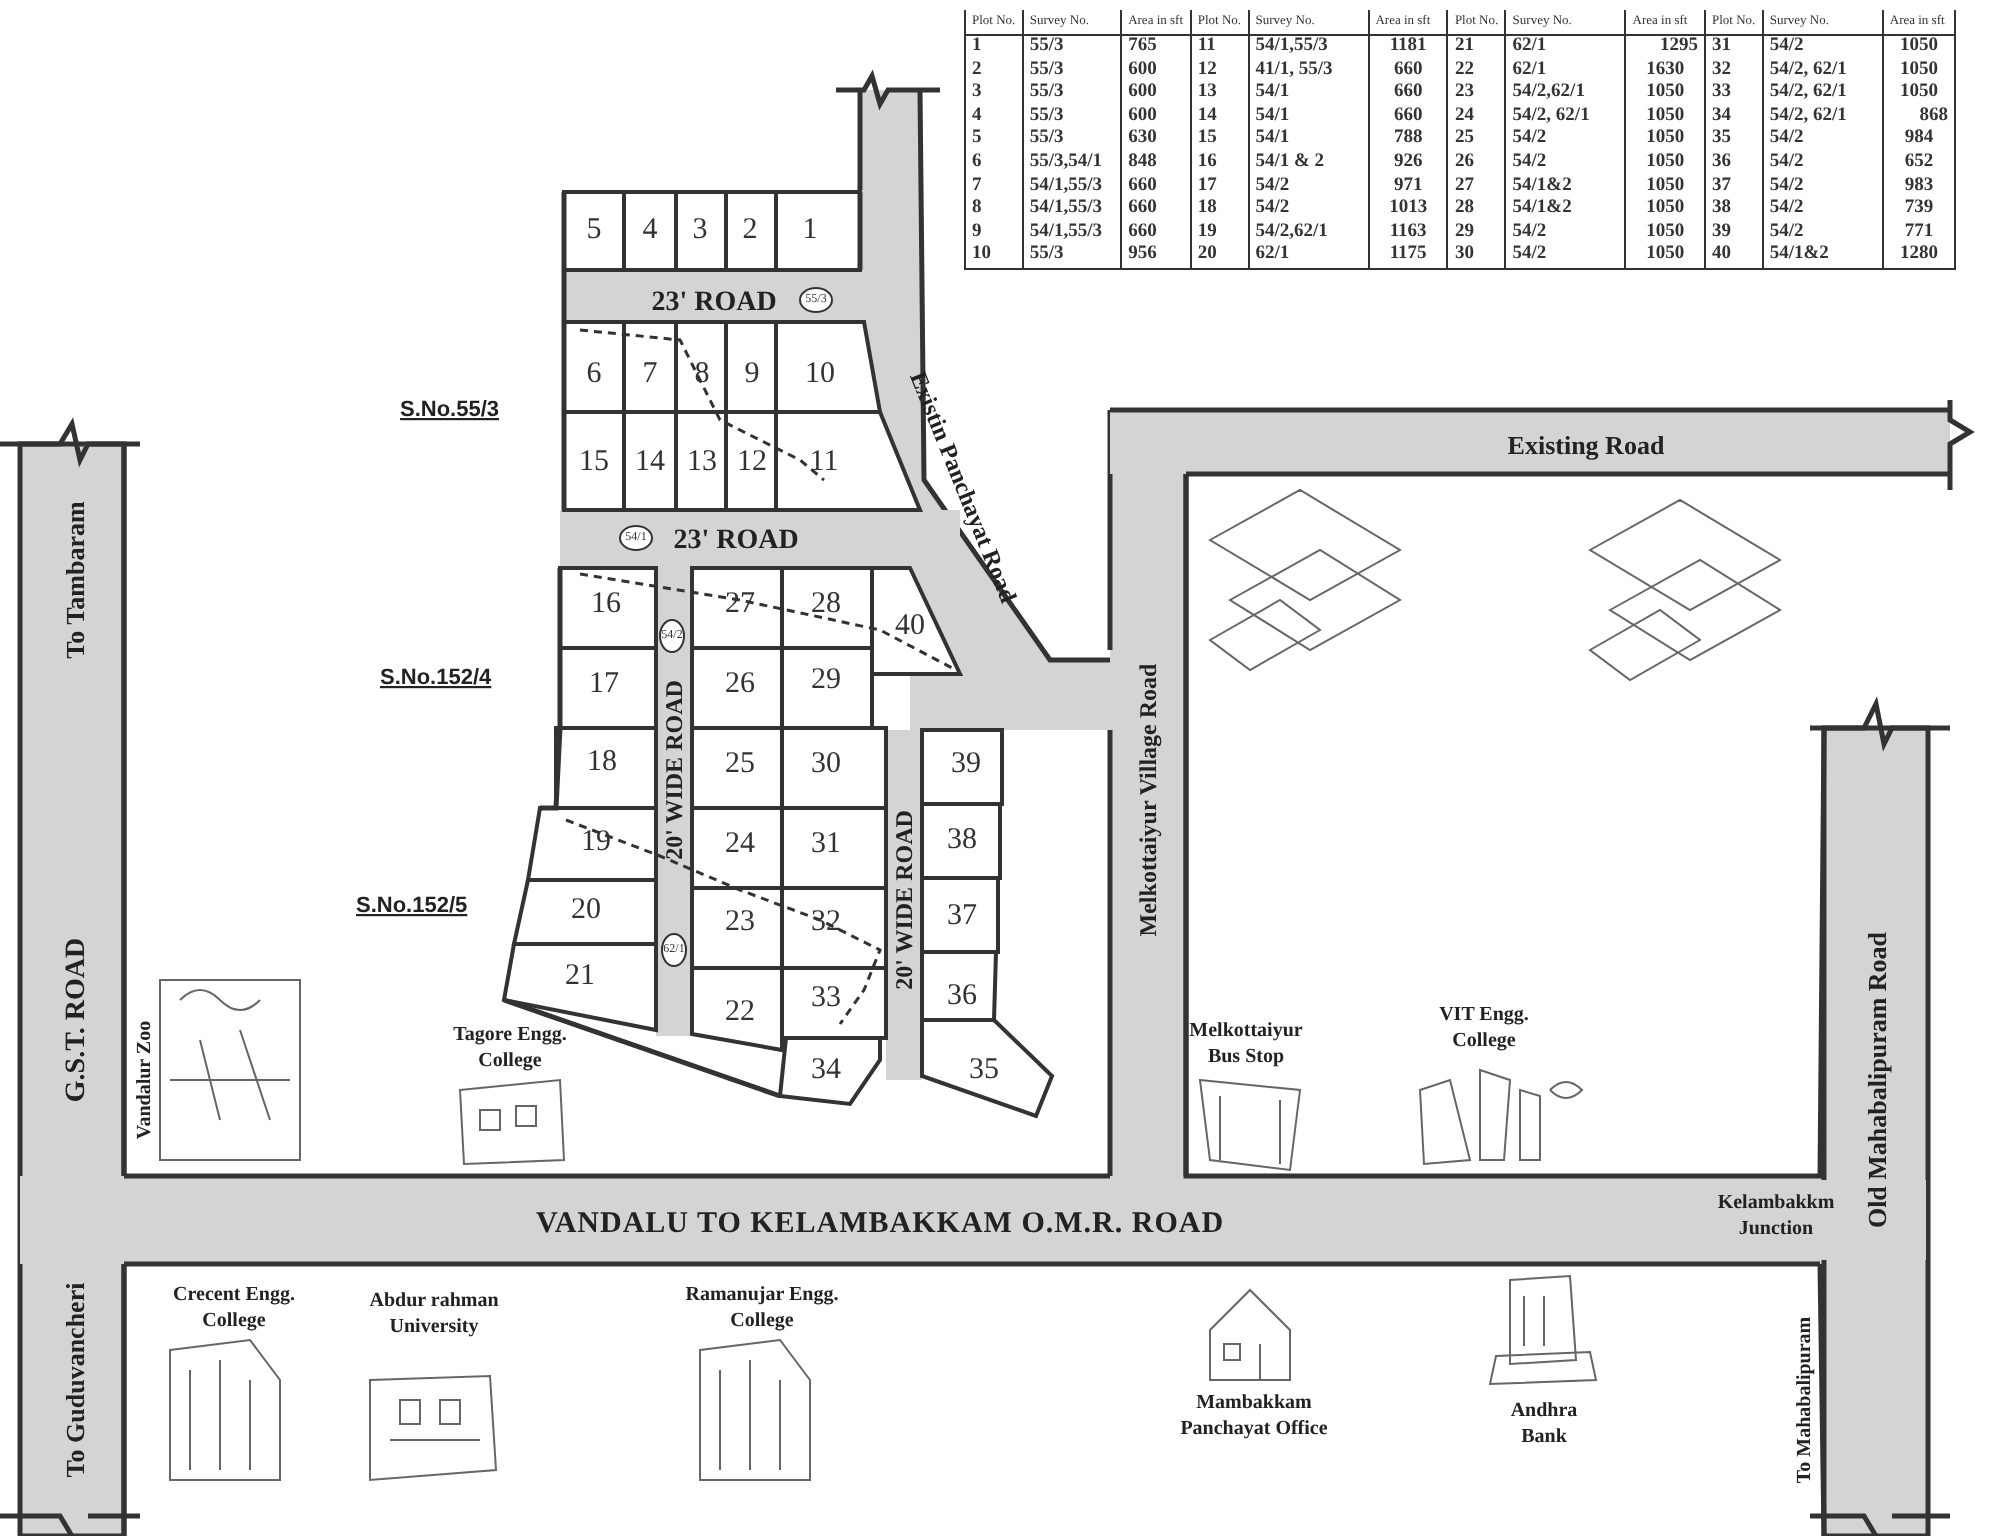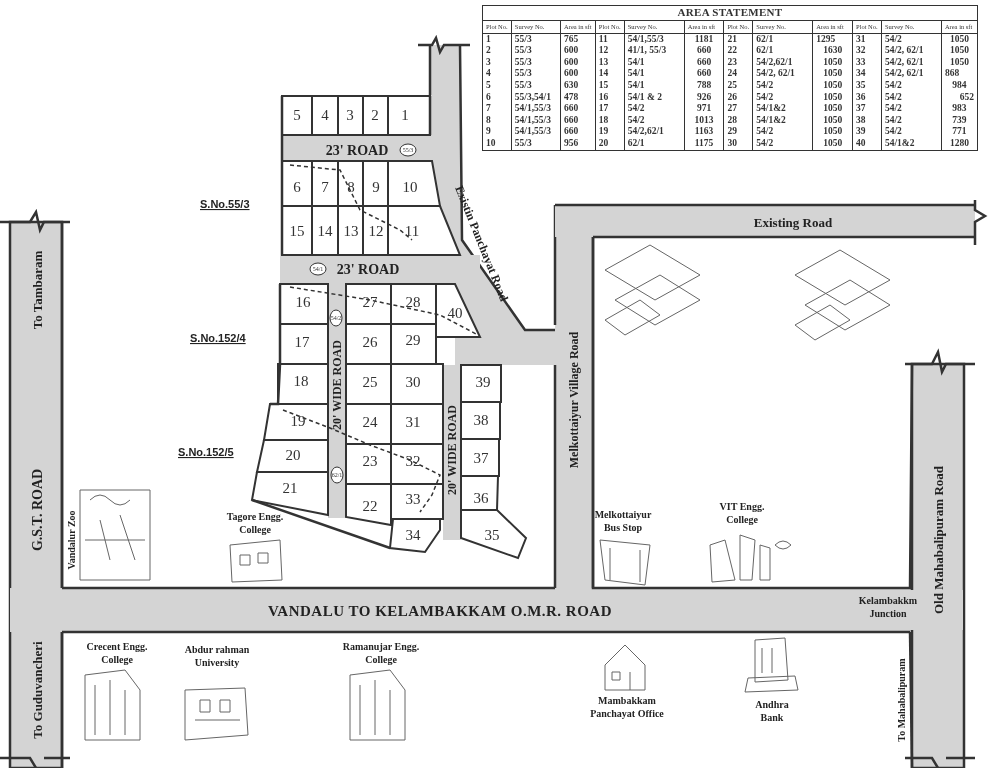--- a/index.html
+++ b/index.html
@@ -264,23 +264,20 @@
 
   <g>
     <path class="sketch" d="M755 640 L785 638 L788 680 L755 682 Z M748 678 L795 676 L798 690 L745 692 Z M762 648 v25 M772 648 v25"></path>
   </g>
   <text class="lmk" x="772" y="708">Andhra</text>
   <text class="lmk" x="772" y="721">Bank</text>
 </svg>
 
 <table id="area-table">
   <thead>
-    <tr>
-        <th class="title" colspan="12">AREA STATEMENT</th>
-      </tr>
     <tr class="hdr">
       <th>Plot No.</th>
         <th>Survey No.</th>
         <th>Area in sft</th>
       <th>Plot No.</th>
         <th>Survey No.</th>
         <th>Area in sft</th>
       <th>Plot No.</th>
         <th>Survey No.</th>
         <th>Area in sft</th>
@@ -292,21 +289,21 @@
   <tbody id="area-body">
       <tr>
         <td style="width: 22px;">1</td>
         <td style="width: 46px;">55/3</td>
         <td style="width: 28px;">765</td>
         <td style="width: 22px;">11</td>
         <td style="width: 62px;">54/1,55/3</td>
         <td style="width: 36px; text-align: center;">1181</td>
         <td style="width: 22px;">21</td>
         <td style="width: 62px;">62/1</td>
-        <td style="width: 36px; text-align: left;">1295</td>
+        <td style="width: 36px; text-align: right;">1295</td>
         <td style="width: 22px;">31</td>
         <td style="width: 62px;">54/2</td>
         <td style="width: 30px; text-align: center;">1050</td>
       </tr>
       <tr>
         <td style="width: 22px;">2</td>
         <td style="width: 46px;">55/3</td>
         <td style="width: 28px;">600</td>
         <td style="width: 22px;">12</td>
         <td style="width: 62px;">41/1, 55/3</td>
@@ -337,49 +334,49 @@
         <td style="width: 46px;">55/3</td>
         <td style="width: 28px;">600</td>
         <td style="width: 22px;">14</td>
         <td style="width: 62px;">54/1</td>
         <td style="width: 36px; text-align: center;">660</td>
         <td style="width: 22px;">24</td>
         <td style="width: 62px;">54/2, 62/1</td>
         <td style="width: 36px; text-align: center;">1050</td>
         <td style="width: 22px;">34</td>
         <td style="width: 62px;">54/2, 62/1</td>
-        <td style="width: 30px; text-align: left;">868</td>
+        <td style="width: 30px; text-align: right;">868</td>
       </tr>
       <tr>
         <td style="width: 22px;">5</td>
         <td style="width: 46px;">55/3</td>
         <td style="width: 28px;">630</td>
         <td style="width: 22px;">15</td>
         <td style="width: 62px;">54/1</td>
         <td style="width: 36px; text-align: center;">788</td>
         <td style="width: 22px;">25</td>
         <td style="width: 62px;">54/2</td>
         <td style="width: 36px; text-align: center;">1050</td>
         <td style="width: 22px;">35</td>
         <td style="width: 62px;">54/2</td>
         <td style="width: 30px; text-align: center;">984</td>
       </tr>
       <tr>
         <td style="width: 22px;">6</td>
         <td style="width: 46px; margin-top: 28px;">55/3,54/1</td>
-        <td style="width: 28px;">478</td>
+        <td style="width: 28px;">848</td>
         <td style="width: 22px;">16</td>
         <td style="width: 62px;">54/1 &amp; 2</td>
         <td style="width: 36px; text-align: center;">926</td>
         <td style="width: 22px;">26</td>
         <td style="width: 62px;">54/2</td>
         <td style="width: 36px; text-align: center;">1050</td>
         <td style="width: 22px;">36</td>
         <td style="width: 62px;">54/2</td>
-        <td style="width: 30px; text-align: right;">652</td>
+        <td style="width: 30px; text-align: center;">652</td>
       </tr>
       <tr>
         <td style="width: 22px;">7</td>
         <td style="width: 46px;">54/1,55/3</td>
         <td style="width: 28px;">660</td>
         <td style="width: 22px;">17</td>
         <td style="width: 62px;">54/2</td>
         <td style="width: 36px; text-align: center;">971</td>
         <td style="width: 22px;">27</td>
         <td style="width: 62px;">54/1&amp;2</td>

